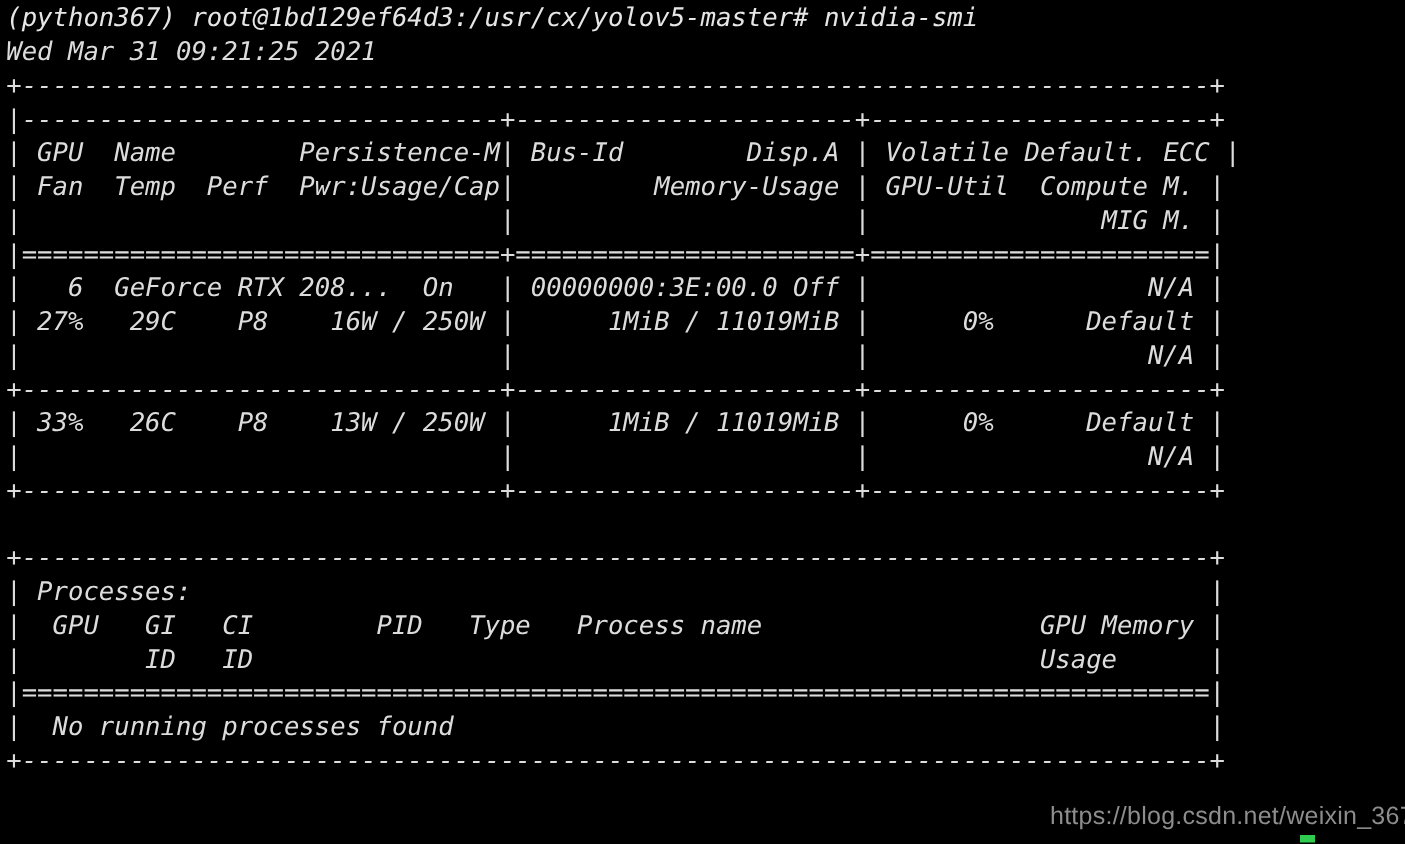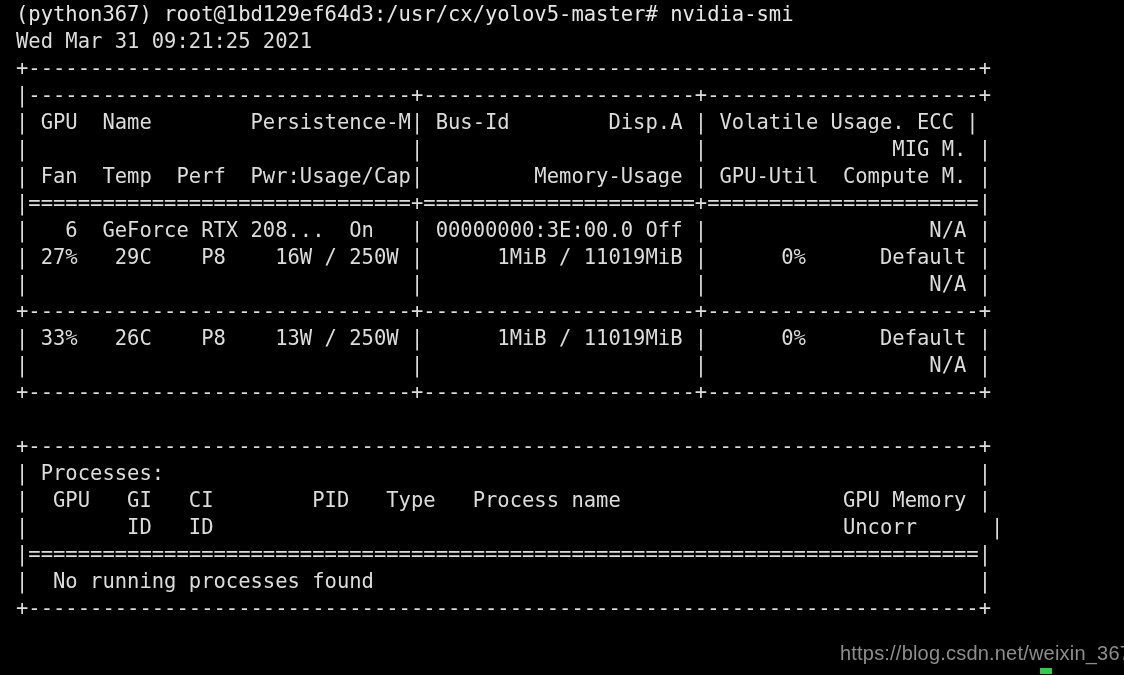--- a/index.html
+++ b/index.html
@@ -23,23 +23,24 @@
     font-family: "DejaVu Sans Mono", "Liberation Mono", monospace;
     font-size: 20.5px;
     line-height: 27px;
     letter-spacing: 0px;
     padding: 1px 0 0 0;
     box-sizing: border-box;
   }
   .line {
     white-space: pre;
     height: 27px;
-    padding-left: 16px;
+    padding-left: 5px;
     font-variant-ligatures: none;
     color: #dcdcdc;
+    font-style: italic;
   }
   .line.blank {
     height: 27px;
   }
   .prompt-line {
     color: #e6e6e6;
   }
   .watermark {
     position: absolute;
     left: 840px;
@@ -65,40 +66,40 @@
 <body>
 
 <div id="terminal">
 
   <div class="line prompt-line">(python367) root@1bd129ef64d3:/usr/cx/yolov5-master# nvidia-smi</div>
   <div class="line">Wed Mar 31 09:21:25 2021</div>
 
   <div class="line">+-----------------------------------------------------------------------------+</div>
   <div class="line">|-------------------------------+----------------------+----------------------+</div>
 
-  <div class="line">| GPU  Name        Persistence-M| Bus-Id        Disp.A | Volatile Usage. ECC |</div>
+  <div class="line">| GPU  Name        Persistence-M| Bus-Id        Disp.A | Volatile Default. ECC |</div>
+  <div class="line">| Fan  Temp  Perf  Pwr:Usage/Cap|         Memory-Usage | GPU-Util  Compute M. |</div>
   <div class="line">|                               |                      |               MIG M. |</div>
-  <div class="line">| Fan  Temp  Perf  Pwr:Usage/Cap|         Memory-Usage | GPU-Util  Compute M. |</div>
   <div class="line">|===============================+======================+======================|</div>
 
   <div class="line">|   6  GeForce RTX 208...  On   | 00000000:3E:00.0 Off |                  N/A |</div>
   <div class="line">| 27%   29C    P8    16W / 250W |      1MiB / 11019MiB |      0%      Default |</div>
   <div class="line">|                               |                      |                  N/A |</div>
   <div class="line">+-------------------------------+----------------------+----------------------+</div>
 
   <div class="line">| 33%   26C    P8    13W / 250W |      1MiB / 11019MiB |      0%      Default |</div>
   <div class="line">|                               |                      |                  N/A |</div>
   <div class="line">+-------------------------------+----------------------+----------------------+</div>
 
   <div class="line blank"></div>
 
   <div class="line">+-----------------------------------------------------------------------------+</div>
   <div class="line">| Processes:                                                                  |</div>
   <div class="line">|  GPU   GI   CI        PID   Type   Process name                  GPU Memory |</div>
-  <div class="line">|        ID   ID                                                   Uncorr      |</div>
+  <div class="line">|        ID   ID                                                   Usage      |</div>
   <div class="line">|=============================================================================|</div>
   <div class="line">|  No running processes found                                                 |</div>
   <div class="line">+-----------------------------------------------------------------------------+</div>
 
   <div class="watermark">https://blog.csdn.net/weixin_36714575</div>
   <div class="cursor-block"></div>
 
 </div>
 
 </body></html>

